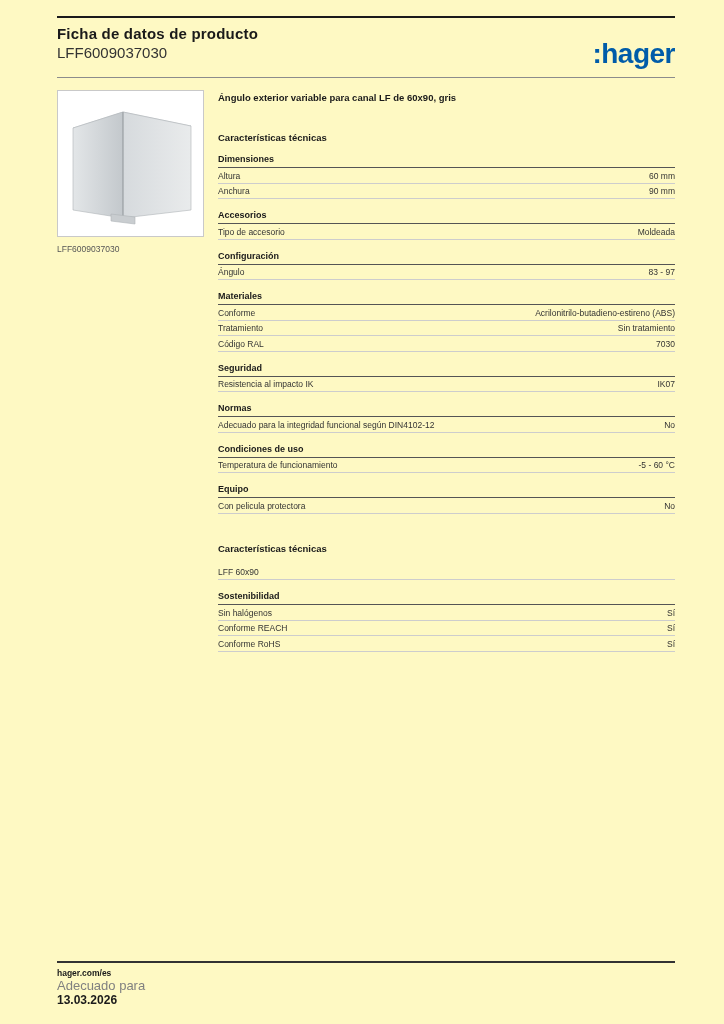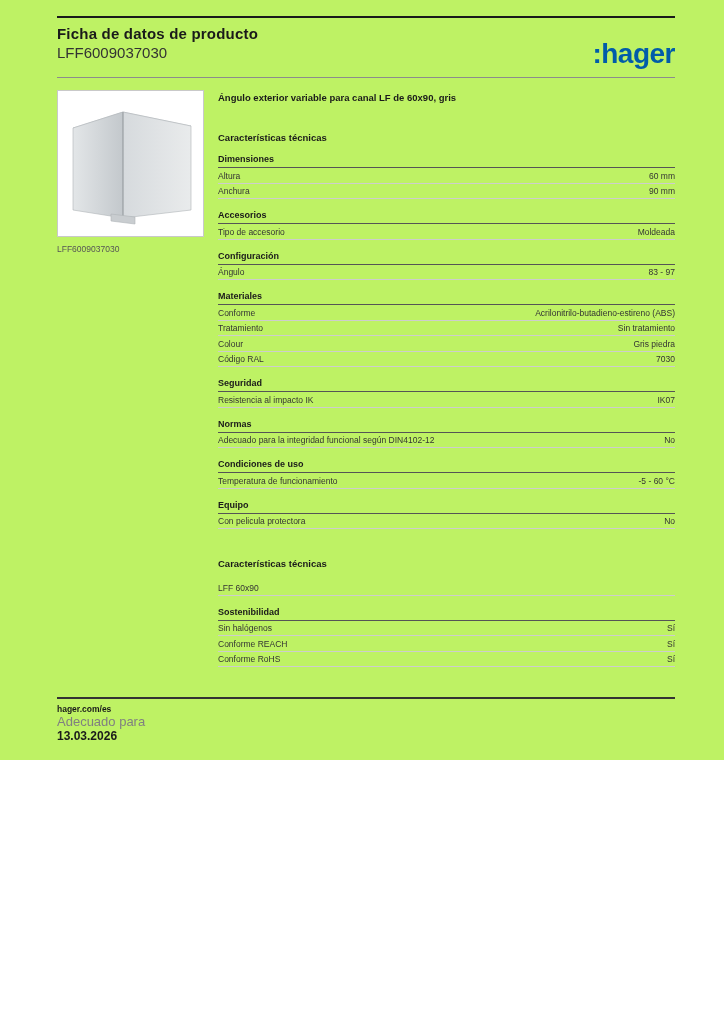--- a/index.html
+++ b/index.html
@@ -3,21 +3,21 @@
 <meta charset="utf-8">
 <style>
   * { box-sizing: border-box; margin: 0; padding: 0; }
   html, body {
     width: 724px; height: 1024px;
     background: #ffffff;
     font-family: "Liberation Sans", sans-serif;
     color: #333333;
     overflow: hidden;
   }
-  .page { position: relative; width: 724px; height: 760px; background: #bef264; }
+  .page { position: relative; width: 724px; height: 1024px; background: #fef9c3; }
 
   
   .header {
     position: absolute; left: 57px; right: 49px; top: 16px;
     border-top: 2px solid #1a1a1a;
     border-bottom: 1px solid #8c8c8c;
     padding: 7px 0 9px 0;
     display: flex; justify-content: space-between; align-items: flex-start;
   }
   .doc-title { font-size: 15px; font-weight: bold; color: #1a1a1a; letter-spacing: 0.2px; }
@@ -138,24 +138,20 @@
             <div class="group-title">Materiales</div>
             <div class="row">
               <span class="row-label">Conforme</span>
               <span class="row-value">Acrilonitrilo-butadieno-estireno (ABS)</span>
             </div>
             <div class="row">
               <span class="row-label">Tratamiento</span>
               <span class="row-value">Sin tratamiento</span>
             </div>
             <div class="row">
-              <span class="row-label">Colour</span>
-              <span class="row-value">Gris piedra</span>
-            </div>
-            <div class="row">
               <span class="row-label">Código RAL</span>
               <span class="row-value">7030</span>
             </div>
           </div>
           <div class="group">
             <div class="group-title">Seguridad</div>
             <div class="row">
               <span class="row-label">Resistencia al impacto IK</span>
               <span class="row-value">IK07</span>
             </div>

